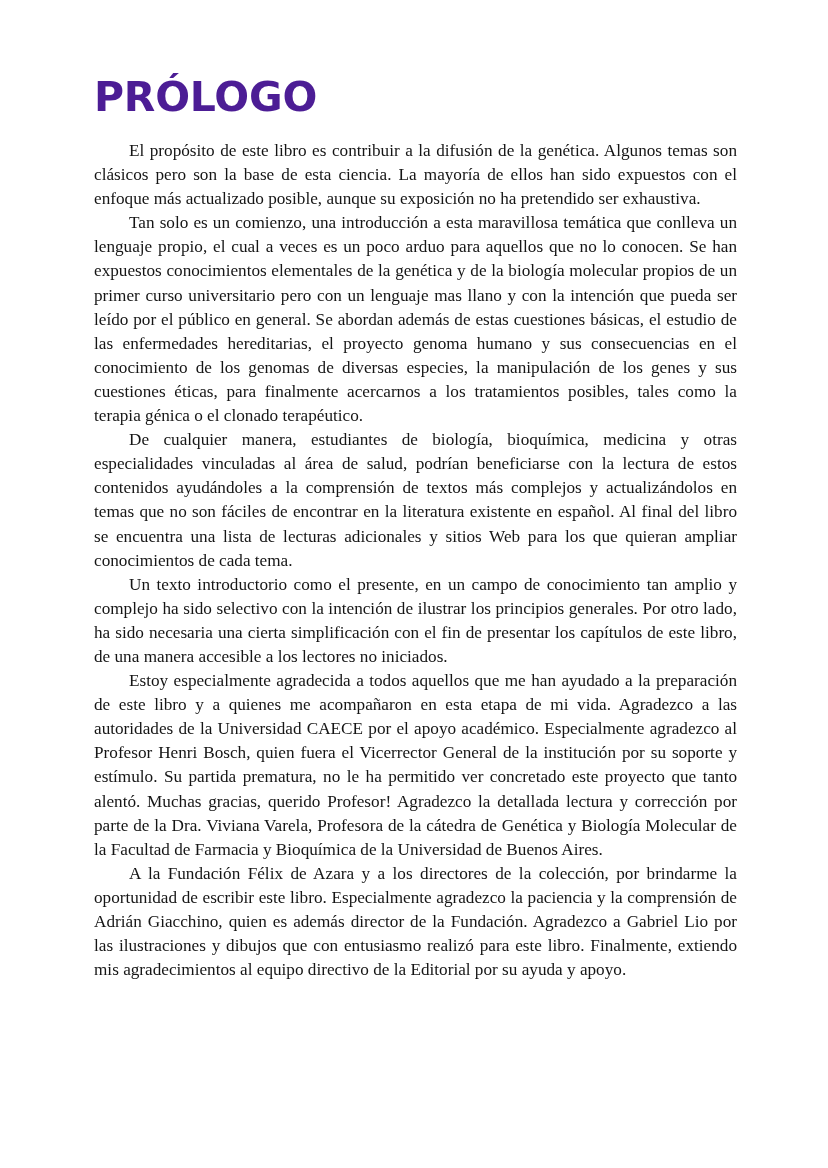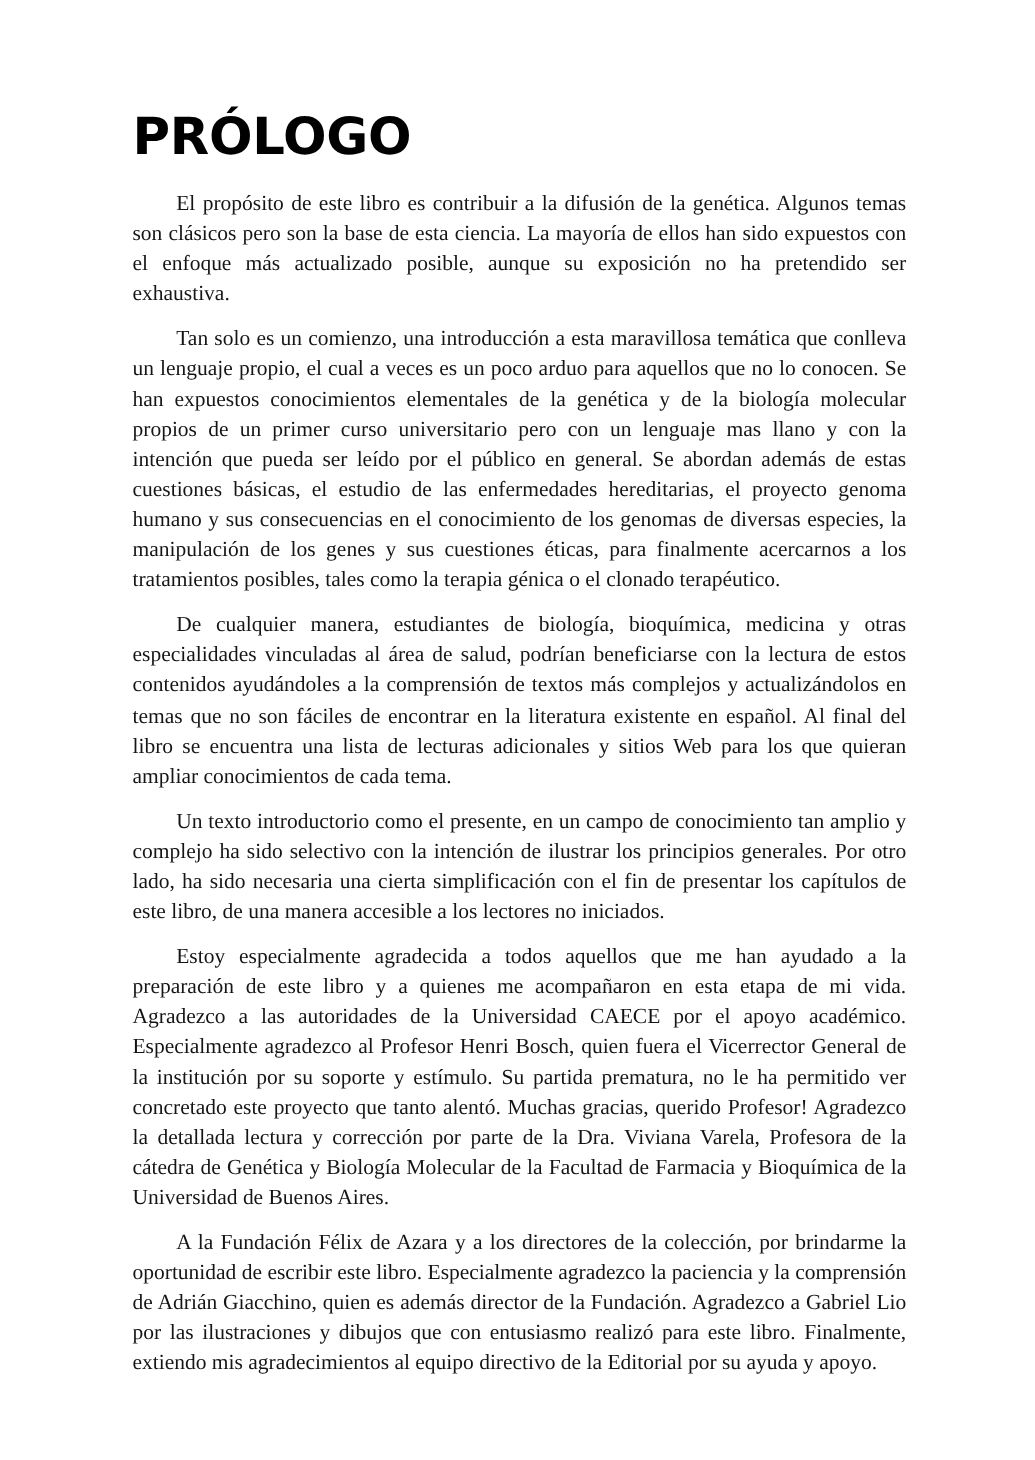--- a/index.html
+++ b/index.html
@@ -21,22 +21,22 @@
     left: 94px;
     top: 0;
     width: 643px;
   }
   .page-title {
     font-family: "DejaVu Sans", "Liberation Sans", sans-serif;
     font-weight: bold;
     font-size: 41px;
     line-height: 41px;
     letter-spacing: -0.2px;
-    color: #000000;
-    margin: 12px;
+    color: #4c1d95;
+    margin: 0;
     padding: 0;
     position: absolute;
     left: 0;
     top: 77px;
     white-space: nowrap;
   }
   .body-text {
     position: absolute;
     left: 0;
     top: 139px;
@@ -44,21 +44,21 @@
     font-family: "Liberation Serif", "DejaVu Serif", serif;
     font-size: 17.2px;
     line-height: 24.1px;
     color: #151515;
     text-align: justify;
     text-justify: inter-word;
     -webkit-hyphens: none;
     hyphens: none;
   }
   .body-text p {
-    margin: 12px;
+    margin: 0;
     padding: 0;
     text-indent: 35px;
     text-align: justify;
   }
   .body-text p:last-child {
     
   }
 </style>
 </head>
 <body>

